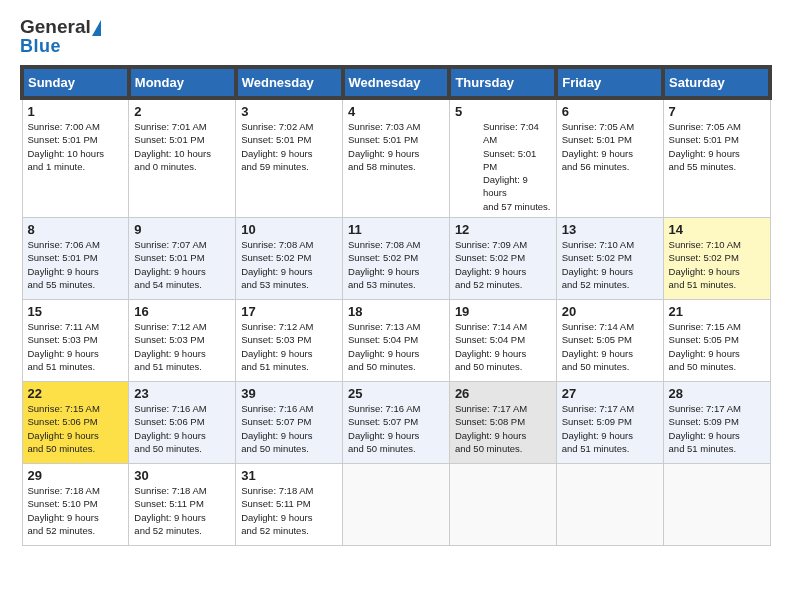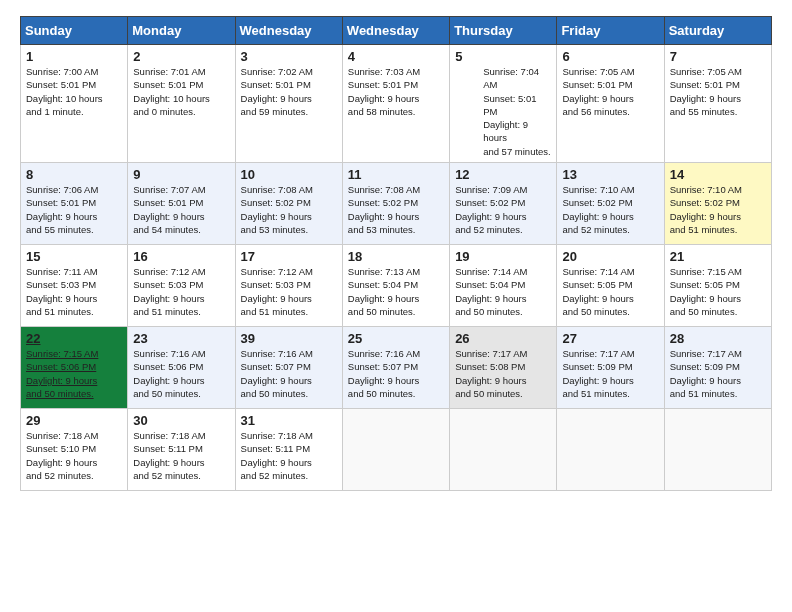--- a/index.html
+++ b/index.html
@@ -38,21 +38,21 @@
       border-collapse: collapse;
       table-layout: fixed;
     }
     .calendar-table th {
       background: #2a6bb5;
       color: #fff;
       font-size: 13px;
       font-weight: bold;
       padding: 6px 4px;
       text-align: left;
-      border: 1px solid #404040;
+      border: 4px solid #404040;
     }
     .calendar-table td {
       border: 1px solid #ccc;
       vertical-align: top;
       padding: 4px 5px;
       font-size: 10px;
       color: #222;
       background: #fff;
       height: 82px;
     }
@@ -97,20 +97,33 @@
       font-weight: bold;
       color: #1a6fba;
       margin-top: -2px;
       letter-spacing: 0.5px;
     }
   </style>
 </head>
 <body>
 
 <div class="page">
+  <div class="header-row">
+    <div class="logo-wrapper">
+      <div class="logo-line1">
+        <span style="font-size:19px;font-weight:bold;color:#333;font-family:Arial,sans-serif;">General</span>
+        <span class="logo-triangle"></span>
+      </div>
+      <div class="logo-line2">Blue</div>
+    </div>
+    <div class="title-block">
+      <div class="calendar-title"></div>
+      <div class="calendar-subtitle"></div>
+    </div>
+  </div>
 
   <table class="calendar-table">
     <thead>
       <tr id="weekday-header">
       <th>Sunday</th>
           <th>Monday</th>
           <th>Wednesday</th>
           <th>Wednesday</th>
           <th>Thursday</th>
           <th>Friday</th>
@@ -265,21 +278,21 @@
           </td>
           <td>
             <span class="day-num">21</span>
             <div class="day-info" style="white-space: pre-wrap;">Sunrise: 7:15 AM
 Sunset: 5:05 PM
 Daylight: 9 hours
 and 50 minutes.</div>
           </td>
         </tr>
         <tr>
-          <td style="background: #15803d; text-decoration: underline;">
+          <td style="background: #fde047;">
             <span class="day-num">22</span>
             <div class="day-info" style="white-space: pre-wrap;">Sunrise: 7:15 AM
 Sunset: 5:06 PM
 Daylight: 9 hours
 and 50 minutes.</div>
           </td>
           <td style="background: rgb(237, 242, 251);">
             <span class="day-num">23</span>
             <div class="day-info" style="white-space: pre-wrap;">Sunrise: 7:16 AM
 Sunset: 5:06 PM

